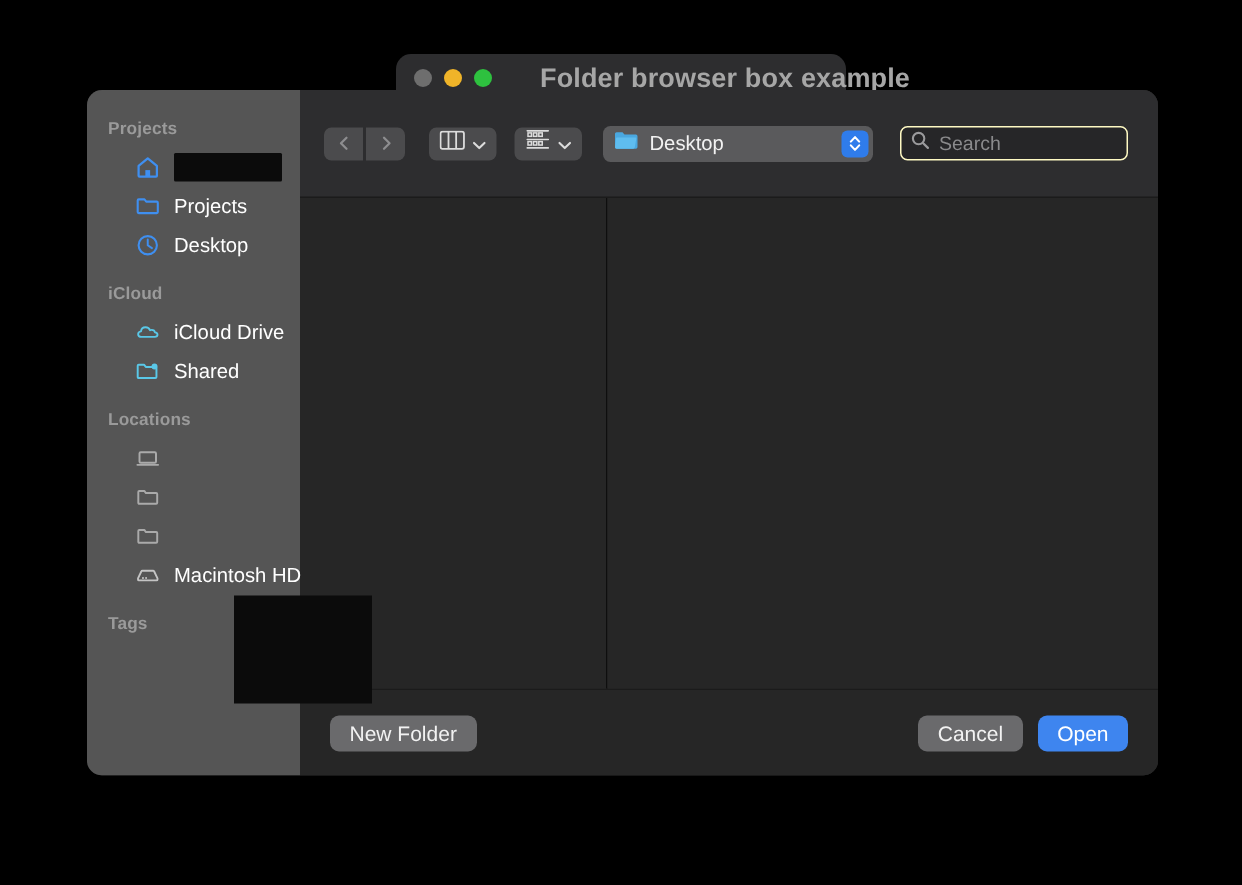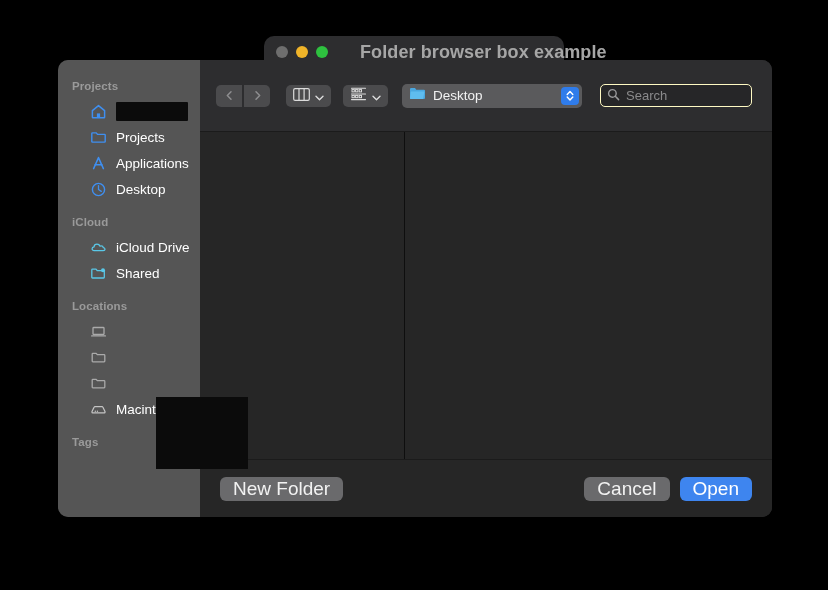--- a/index.html
+++ b/index.html
@@ -246,21 +246,21 @@
     align-items: center;
     padding: 0 20px;
     box-sizing: border-box;
   }
   .btn {
     height: 24px;
     border-radius: 6px;
     display: flex;
     align-items: center;
     justify-content: center;
-    font-size: 19px;
+    font-size: 14px;
     padding: 0 13px;
     box-sizing: border-box;
     white-space: nowrap;
   }
   .btn.gray {
     background: #6a6a6c;
     color: #f2f2f2;
   }
   .btn.blue {
     background: #3e85ef;
@@ -301,29 +301,20 @@
 
       <div class="sb-item">
         <span class="sb-icon">
           <svg width="17" height="17" viewBox="0 0 17 17">
               <path d="M1.8 4.6 Q1.8 3.9 2.5 3.9 L6.3 3.9 L7.5 5.4 L14.5 5.4 Q15.2 5.4 15.2 6.1 L15.2 12.4 Q15.2 13.1 14.5 13.1 L2.5 13.1 Q1.8 13.1 1.8 12.4 Z" fill="none" stroke="#3f8ff0" stroke-width="1.4" stroke-linejoin="round"></path>
             </svg>
         </span>
         <span class="sb-label">Projects</span>
       </div>
 
-      <div class="sb-item">
-        <span class="sb-icon">
-          <svg width="17" height="17" viewBox="0 0 17 17">
-              <path d="M8.5 2.6 L13.4 13.6 M8.5 2.6 L3.6 13.6" fill="none" stroke="#3f8ff0" stroke-width="1.5" stroke-linecap="round"></path>
-              <path d="M5.1 9.8 L11.9 9.8" stroke="#3f8ff0" stroke-width="1.5" stroke-linecap="round"></path>
-            </svg>
-        </span>
-        <span class="sb-label">Applications</span>
-      </div>
 
       <div class="sb-item">
         <span class="sb-icon">
           <svg width="17" height="17" viewBox="0 0 17 17">
               <circle cx="8.5" cy="8.5" r="6.1" fill="none" stroke="#3f8ff0" stroke-width="1.4"></circle>
               <path d="M8.5 4.6 L8.5 8.5 L11.3 10.4" fill="none" stroke="#3f8ff0" stroke-width="1.3" stroke-linecap="round"></path>
             </svg>
         </span>
         <span class="sb-label">Desktop</span>
       </div>

